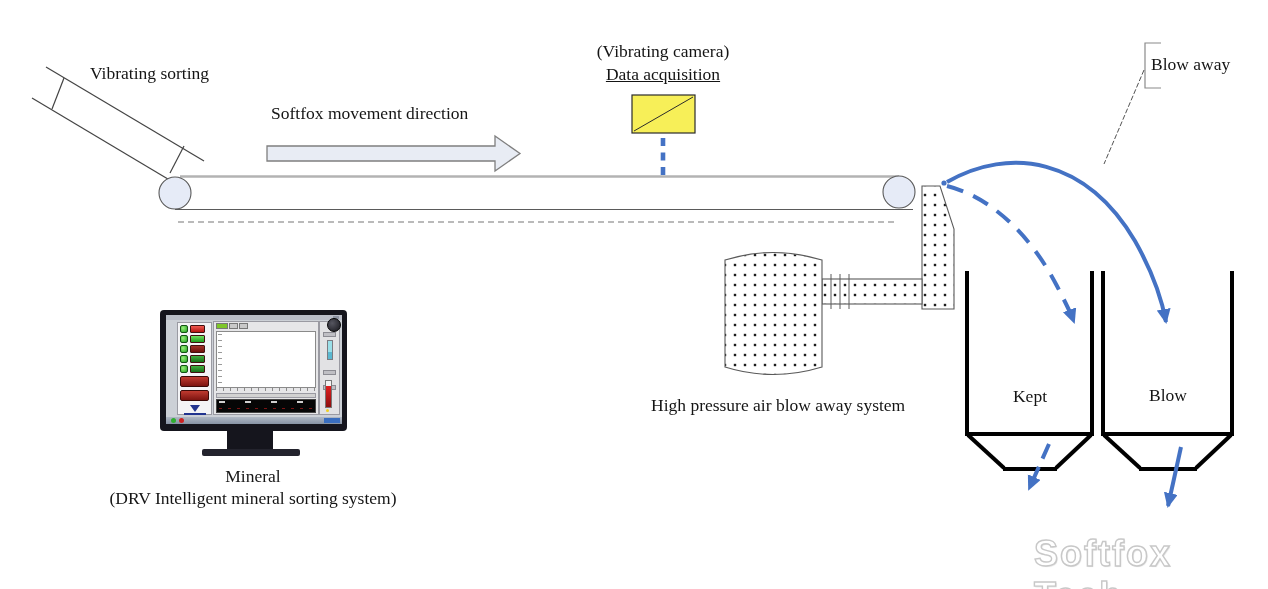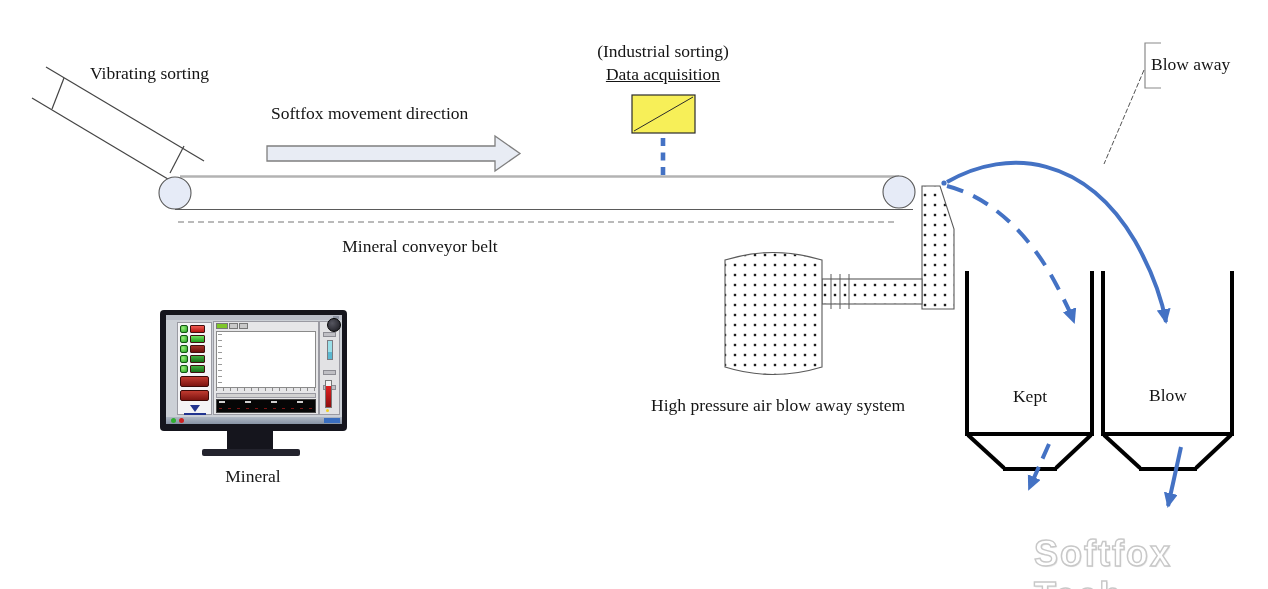--- a/index.html
+++ b/index.html
@@ -148,28 +148,28 @@
     </g>
 
     <g fill="none">
       <path d="M1161,43 L1145,43 L1145,88 L1161,88" stroke="#8a8a8a" stroke-width="1.2"></path>
       <line x1="1144" y1="70" x2="1104" y2="164" stroke="#3d3d3d" stroke-width="0.9" stroke-dasharray="5 2"></line>
     </g>
   </svg>
 
   <div class="lbl" style="left:90px;top:63px;">Vibrating sorting</div>
   <div class="lbl" style="left:271px;top:103px;">Softfox movement direction</div>
-  <div class="lbl ctr" style="left:563px;top:41px;width:200px;">(Industrial sorting)</div>
+  <div class="lbl ctr" style="left:563px;top:41px;width:200px;">(Vibrating camera)</div>
   <div class="lbl ctr" style="left:563px;top:64px;width:200px;text-decoration:underline;">Data acquisition</div>
   <div class="lbl" style="left:1151px;top:54px;text-align:right;">Blow away</div>
-  <div class="lbl ctr" style="left:320px;top:236px;width:200px;">Mineral conveyor belt</div>
   <div class="lbl" style="left:651px;top:395px;">High pressure air blow away system</div>
   <div class="lbl ctr" style="left:980px;top:386px;width:100px;">Kept</div>
   <div class="lbl ctr" style="left:1118px;top:385px;width:100px;">Blow</div>
   <div class="lbl ctr" style="left:153px;top:466px;width:200px;">Mineral</div>
+  <div class="lbl ctr" style="left:80px;top:488px;width:346px;">(DRV Intelligent mineral sorting system)</div>
 
   <div class="monitor">
     <div class="screen">
       <div class="titlebar">
         <div class="tdot"></div>
       </div>
       <div class="lpanel">
         <div class="prow">
           <div class="pic"></div>
           <div class="pbtn red"></div>

